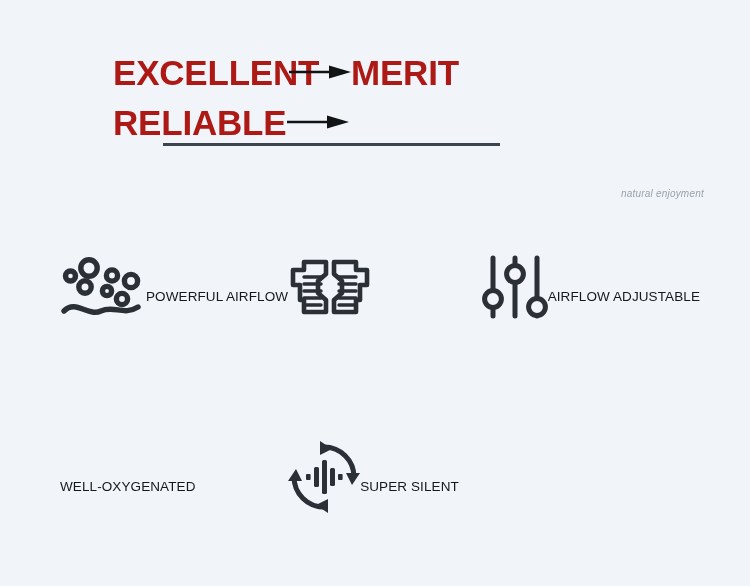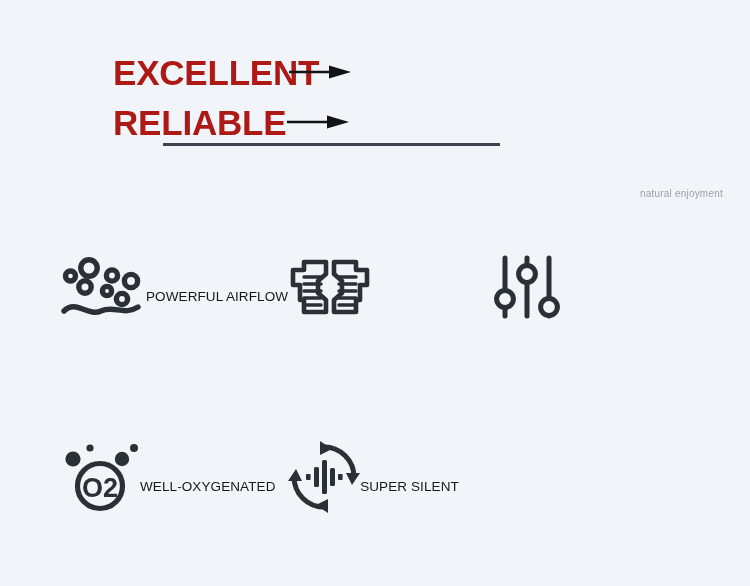--- a/index.html
+++ b/index.html
@@ -61,26 +61,27 @@
   .hl-underline {
     position: absolute;
     left: 50px;
     top: 93px;
     width: 337px;
     height: 3px;
     background: #3c4450;
   }
   .tagline {
     position: absolute;
-    left: 527px;
+    left: 508px;
     top: 138px;
     font-size: 10px;
     color: #9aa2ad;
     letter-spacing: 0.2px;
     white-space: nowrap;
+    font-style: italic;
   }
 
   
   .features {
     position: absolute;
     left: 60px;
     top: 192px;
     width: 640px;
     display: grid;
     grid-template-columns: repeat(3, 1fr);
@@ -120,20 +121,21 @@
 <div class="headline">
 
   <div class="headline-row row1">
     <span class="hl-word left">EXCELLENT</span>
     <span class="arrow">
       <svg width="62" height="14" viewBox="0 0 62 14" aria-hidden="true">
         <line x1="0" y1="7" x2="44" y2="7" stroke="#111315" stroke-width="2.4"></line>
         <polygon points="40,0.5 62,7 40,13.5" fill="#111315"></polygon>
       </svg>
     </span>
+    <span class="hl-word right">MERIT</span>
   </div>
 
   <div class="headline-row row2">
     <span class="hl-word left">RELIABLE</span>
     <span class="arrow">
       <svg width="72" height="14" viewBox="0 0 72 14" aria-hidden="true">
         <line x1="8" y1="7" x2="52" y2="7" stroke="#111315" stroke-width="2.4"></line>
         <polygon points="48,0.5 70,7 48,13.5" fill="#111315"></polygon>
       </svg>
     </span>
@@ -187,33 +189,24 @@
     <div class="feature-icon">
       <svg width="66" height="66" viewBox="0 0 66 66" fill="none" stroke="#2b2f36" stroke-width="5" stroke-linecap="round">
         <line x1="11" y1="4" x2="11" y2="62"></line>
         <circle cx="11" cy="45" r="8.4" fill="#f1f4f8"></circle>
         <line x1="33" y1="4" x2="33" y2="62"></line>
         <circle cx="33" cy="20" r="8.4" fill="#f1f4f8"></circle>
         <line x1="55" y1="4" x2="55" y2="62"></line>
         <circle cx="55" cy="53" r="8.4" fill="#f1f4f8"></circle>
       </svg>
     </div>
+    <div class="feature-label">AIRFLOW ADJUSTABLE</div>
   </div>
 
   <div class="feature r2">
-    <div class="feature-icon">
-      <svg width="80" height="74" viewBox="0 0 80 74" fill="none">
-        <circle cx="40" cy="46" r="22.5" stroke="#2b2f36" stroke-width="5.2" fill="none"></circle>
-        <text x="40" y="57" text-anchor="middle" font-family="Liberation Sans, sans-serif" font-size="27" font-weight="bold" fill="#2b2f36">O2</text>
-        <circle cx="13" cy="19" r="7.6" fill="#2b2f36"></circle>
-        <circle cx="62" cy="19" r="7.2" fill="#2b2f36"></circle>
-        <circle cx="30" cy="8" r="3.6" fill="#2b2f36"></circle>
-        <circle cx="74" cy="8" r="4" fill="#2b2f36"></circle>
-      </svg>
-    </div>
     <div class="feature-label">WELL-OXYGENATED</div>
   </div>
 
 
   <div class="feature r2">
     <div class="feature-icon">
       <svg width="72" height="72" viewBox="0 0 72 72" fill="none">
         <g stroke="#2b2f36" stroke-width="5" fill="none" stroke-linecap="butt">
           <path d="M36 6 A30 30 0 0 1 66 36"></path>
           <path d="M36 66 A30 30 0 0 1 6 36"></path>

